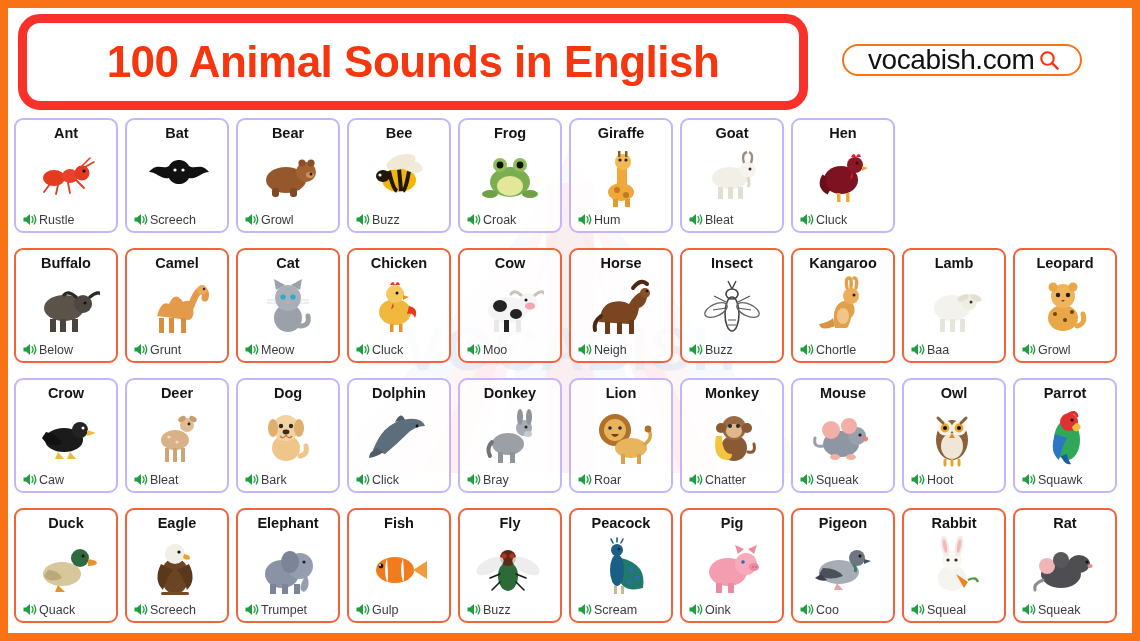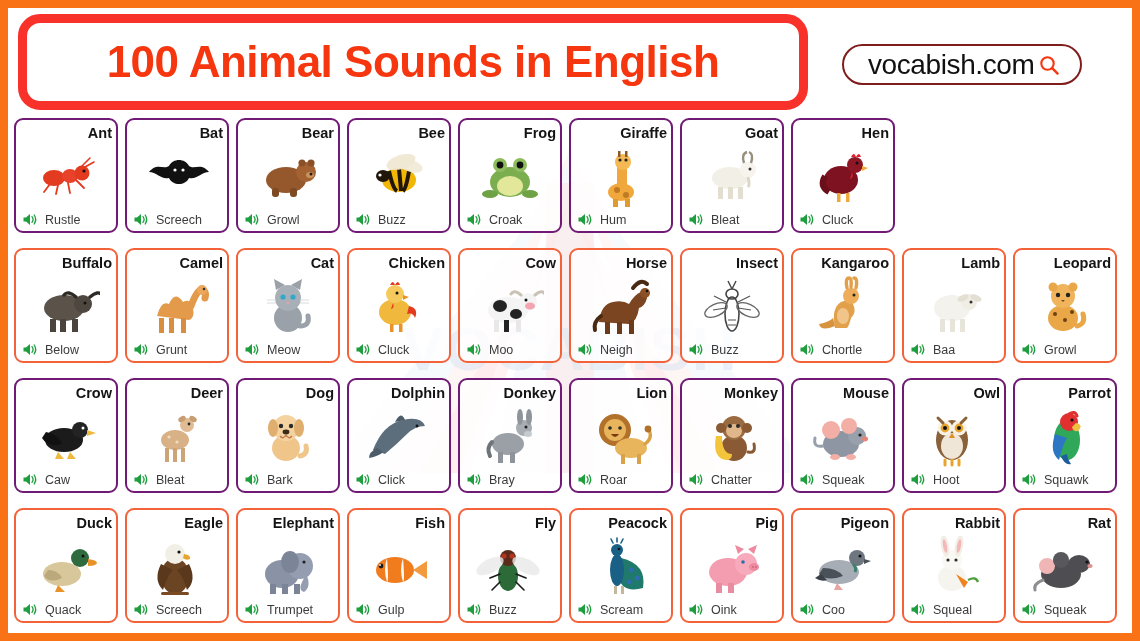--- a/index.html
+++ b/index.html
@@ -76,23 +76,23 @@
     font-weight: 700;
     letter-spacing: -0.5px;
     white-space: nowrap;
     font-family: "Liberation Sans", sans-serif;
   }
 
   #brand-badge {
     position: absolute;
     left: 810px;
     top: 36px;
-    height: 41px;
+    height: 32px;
     padding: 0 20px 0 24px;
-    border: 2px solid #7f1d1d;
+    border: 2px solid #f97316;
     border-radius: 26px;
     background: #ffffff;
     display: flex;
     align-items: center;
     gap: 4px;
   }
   #brand-text {
     font-size: 28px;
     color: #111111;
     letter-spacing: -0.4px;
@@ -111,25 +111,25 @@
     gap: 15px;
   }
   .row { display: flex; gap: 7px; }
 
   .card {
     position: relative;
     width: 104px;
     height: 115px;
     border-radius: 9px;
     background: rgba(255,255,255,0.80);
-    border: 2px solid #701a75;
+    border: 2px solid #c4b5fd;
     padding: 6px 4px 4px;
     display: flex;
     flex-direction: column;
-    align-items: flex-end;
+    align-items: center;
     flex: 0 0 auto;
   }
   .row.orange .card { border-color: #F4623A; }
 
   .card-title {
     font-size: 14.5px;
     font-weight: 700;
     color: #141414;
     line-height: 1.1;
     text-align: center;
@@ -144,21 +144,21 @@
     align-items: center;
     justify-content: center;
     overflow: hidden;
   }
   .card-art svg { display: block; }
 
   .card-sound {
     width: 100%;
     display: flex;
     align-items: center;
-    gap: 7px;
+    gap: 1px;
     padding-left: 2px;
   }
   .spk { flex: 0 0 auto; display: block; }
   .sound-label {
     font-size: 12.5px;
     color: #3b3b3b;
     white-space: nowrap;
     font-family: "Liberation Sans", sans-serif;
   }
 </style>

